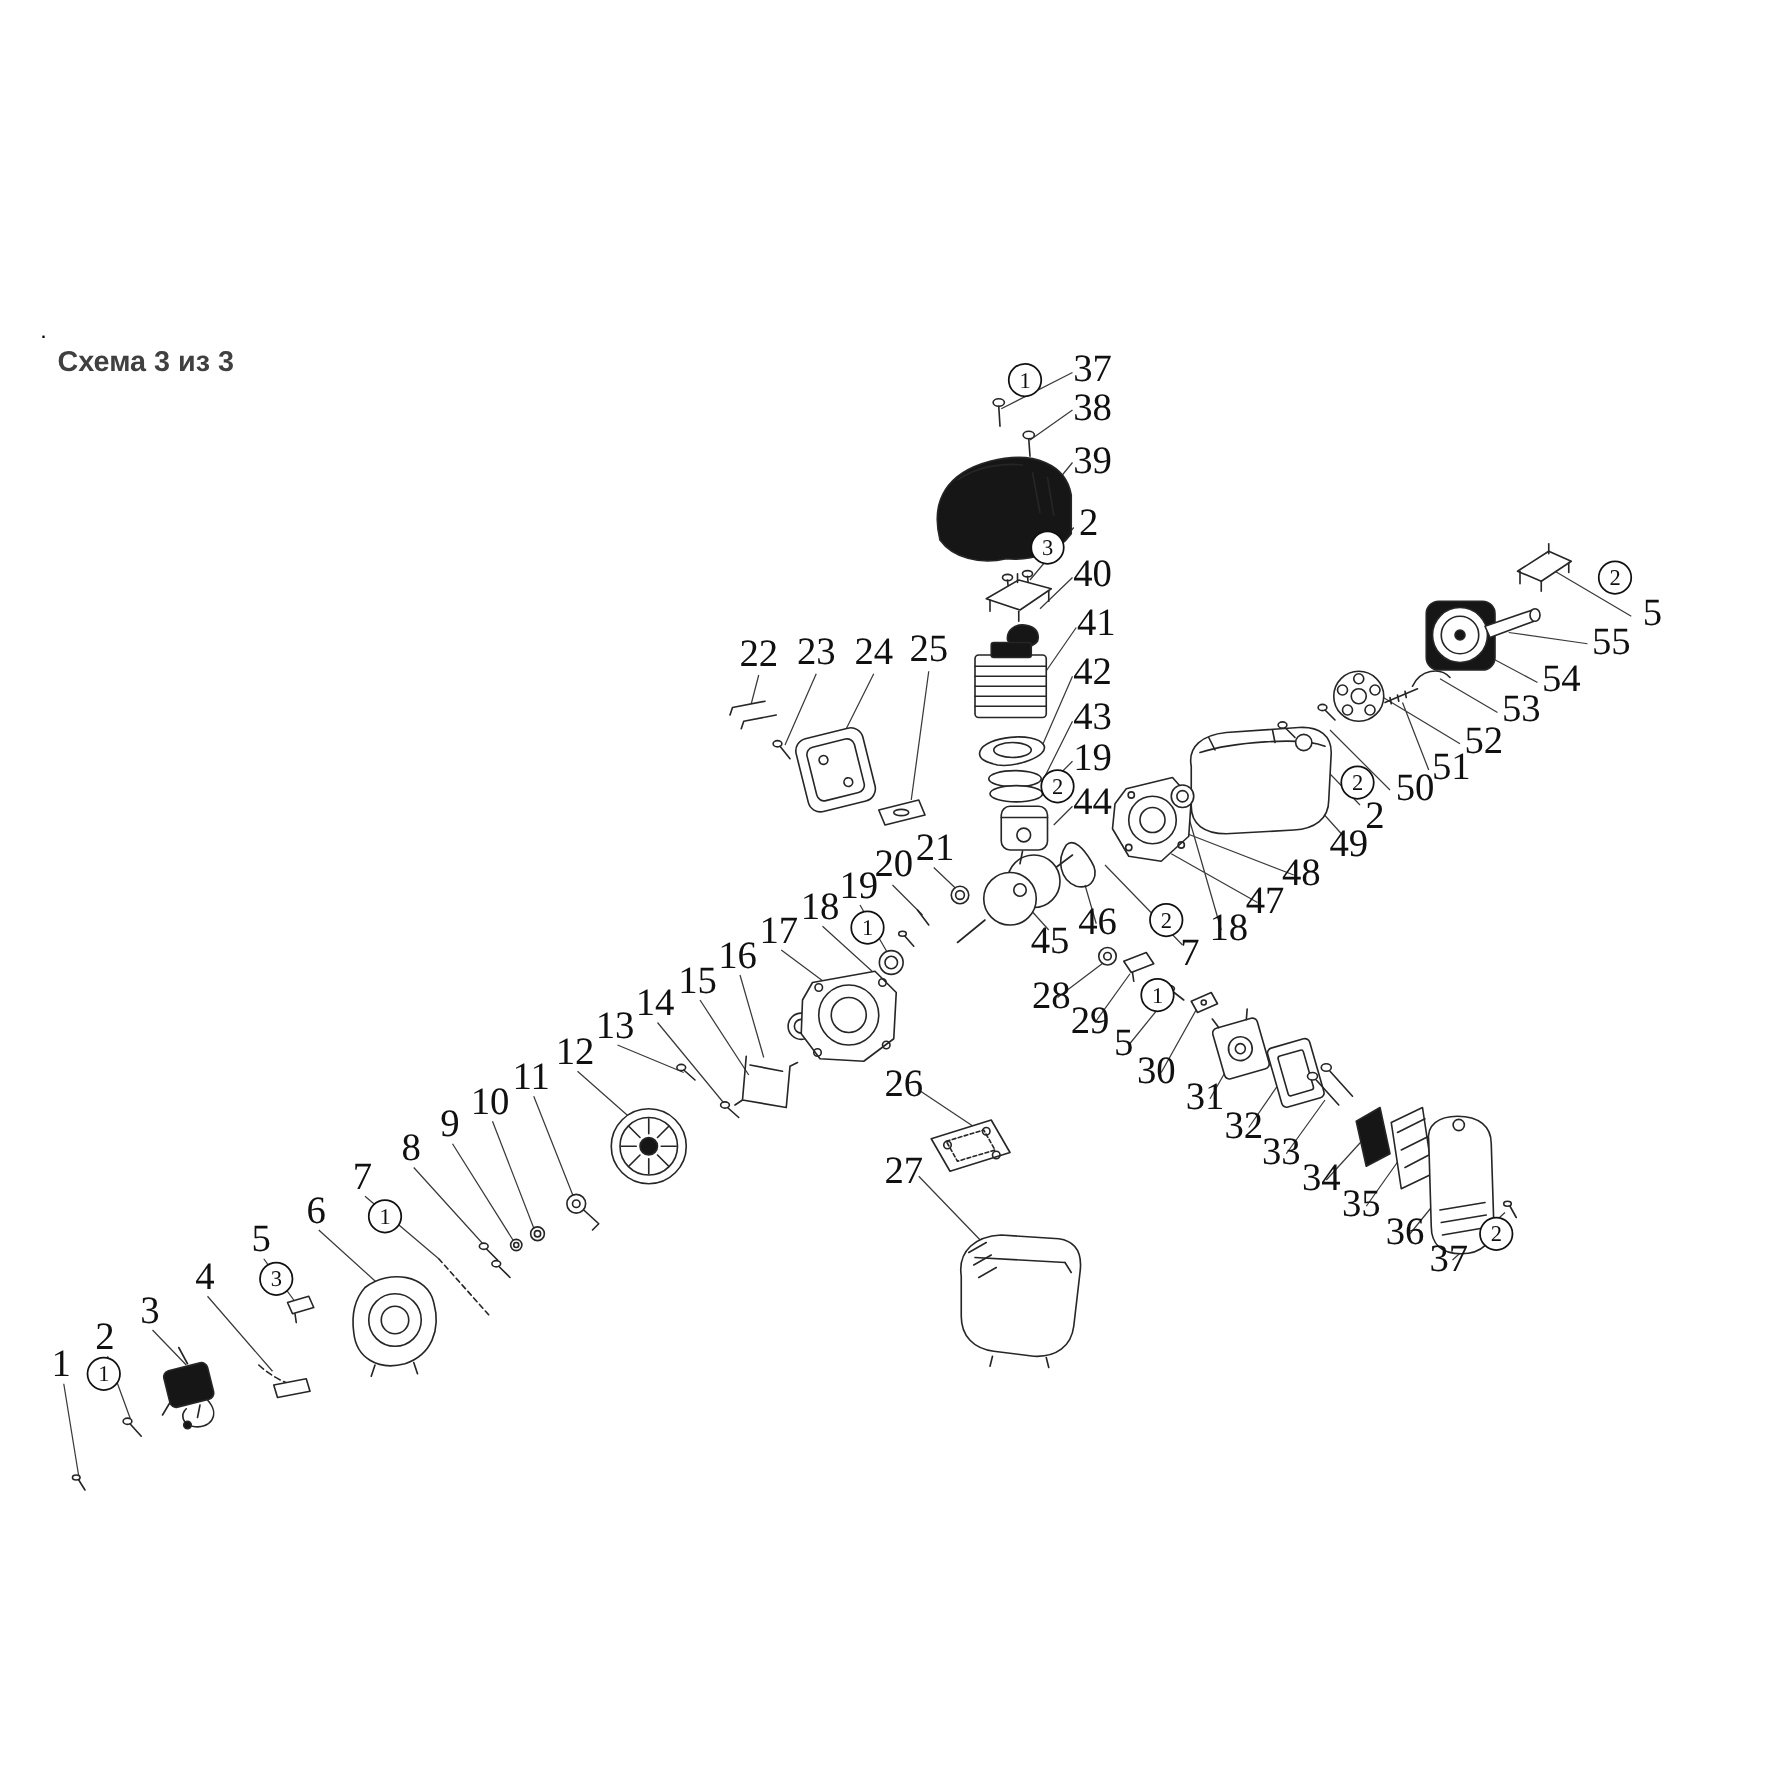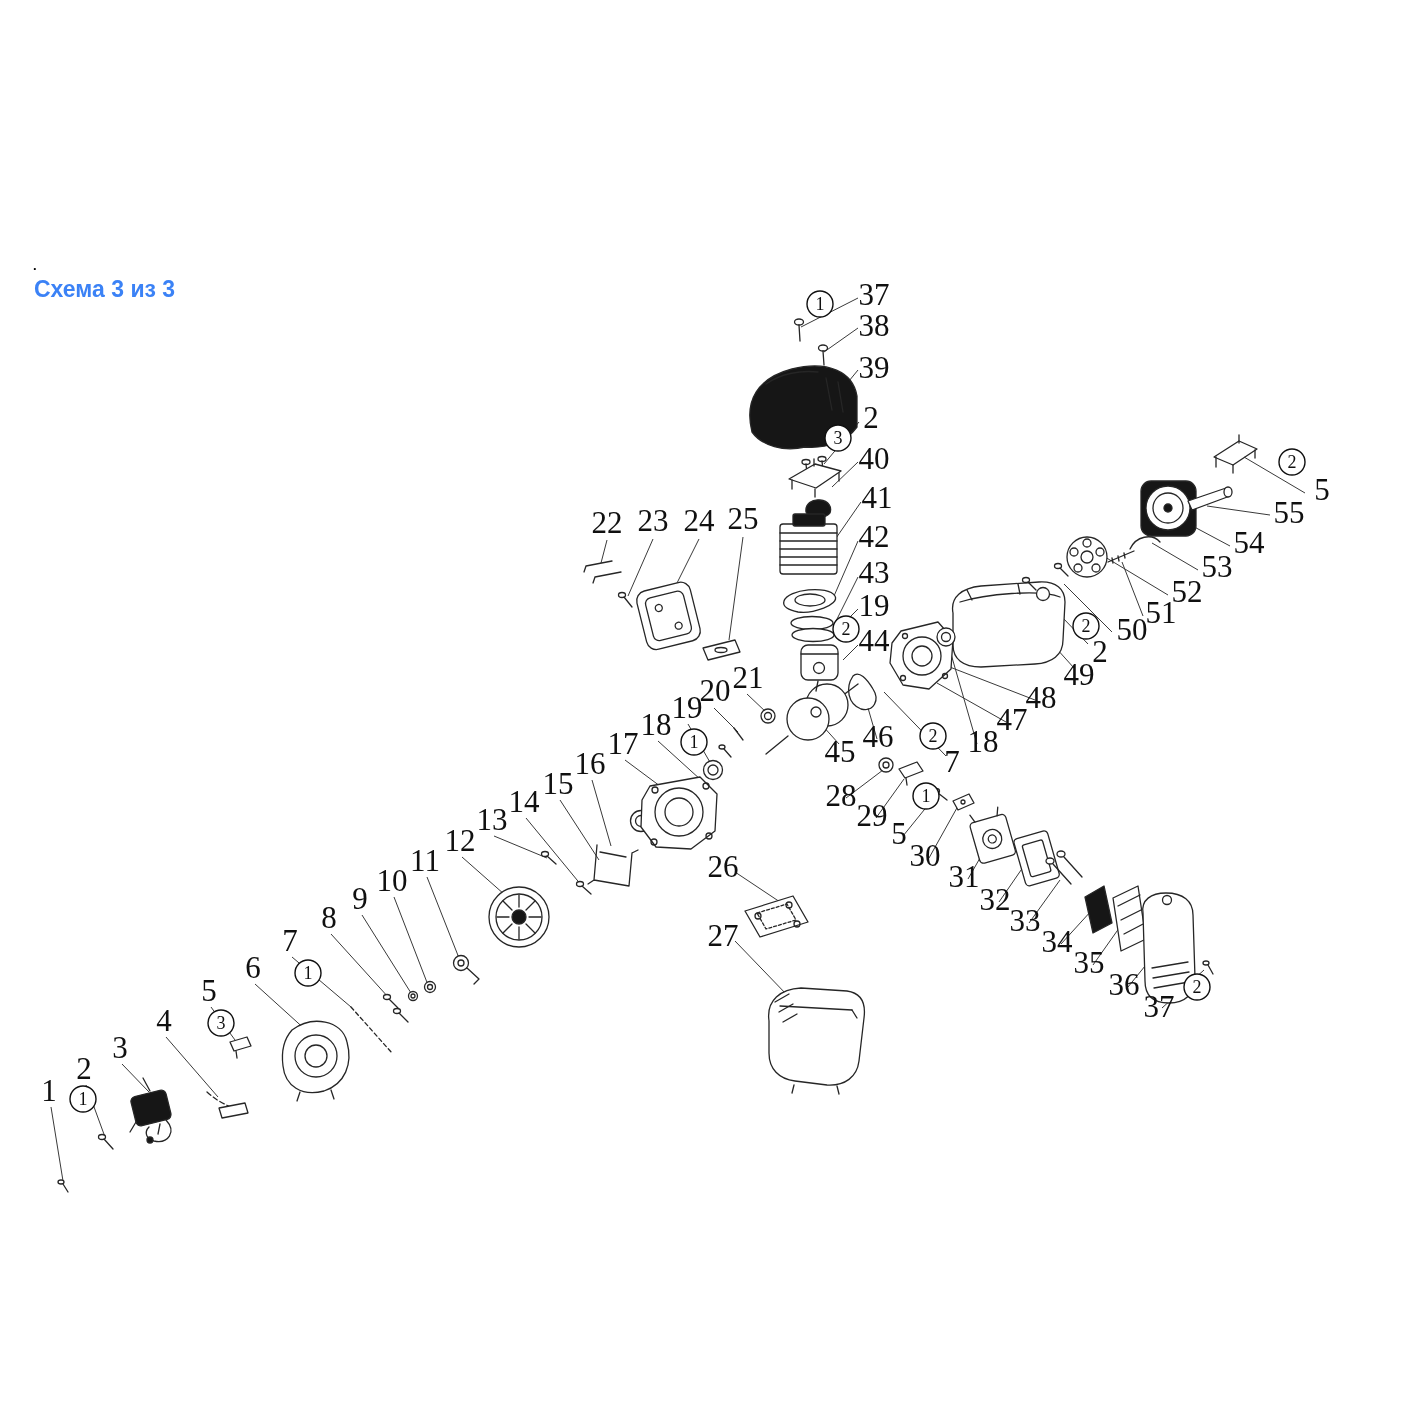--- a/index.html
+++ b/index.html
@@ -1,18 +1,18 @@
 <!DOCTYPE html>
 <html><head>
 <meta charset="utf-8">
 <style>
   html,body{margin:0;padding:0;background:#fff;}
   #stage{position:relative;width:1425px;height:1425px;background:#fff;overflow:hidden;
          font-family:"Liberation Sans",sans-serif;}
-  #title{position:absolute;left:34px;top:276px;font-size:23px;font-weight:700;color:#3b82f6;}
+  #title{position:absolute;left:46px;top:276px;font-size:23px;font-weight:700;color:#404040;}
   #title-dot{position:absolute;left:33px;top:258px;font-size:13px;font-weight:700;color:#000;}
   #diagram-svg{position:absolute;left:0;top:0;}
   #parts-layer *{stroke:#262626;stroke-width:1.3;fill:none;stroke-linecap:round;stroke-linejoin:round;}
   #parts-layer .fillw{fill:#ffffff;}
   #parts-layer .filld{fill:#161616;}
   #leader-lines{stroke:#3a3a3a;stroke-width:1;fill:none;}
   text.part-number{font-family:"Liberation Serif",serif;font-size:31px;fill:#101010;
                    text-anchor:middle;stroke:none;}
   .circled-ref circle{fill:#ffffff;stroke:#101010;stroke-width:1.4;}
   text.circled-number{font-family:"Liberation Serif",serif;font-size:18px;fill:#101010;

